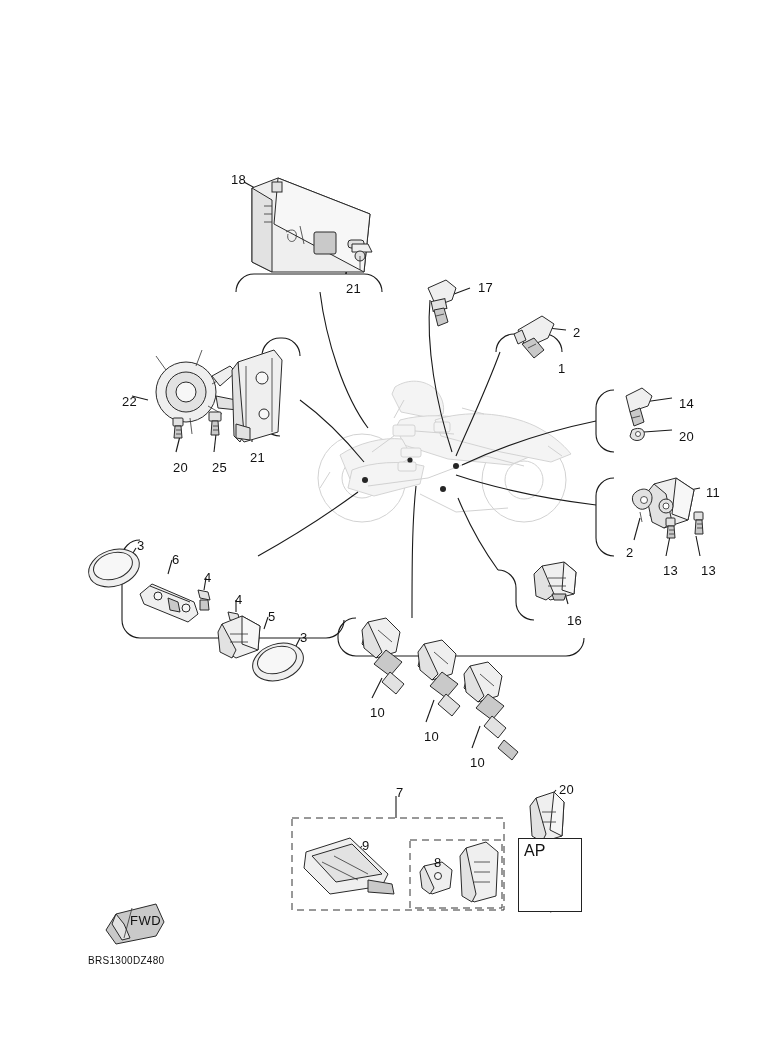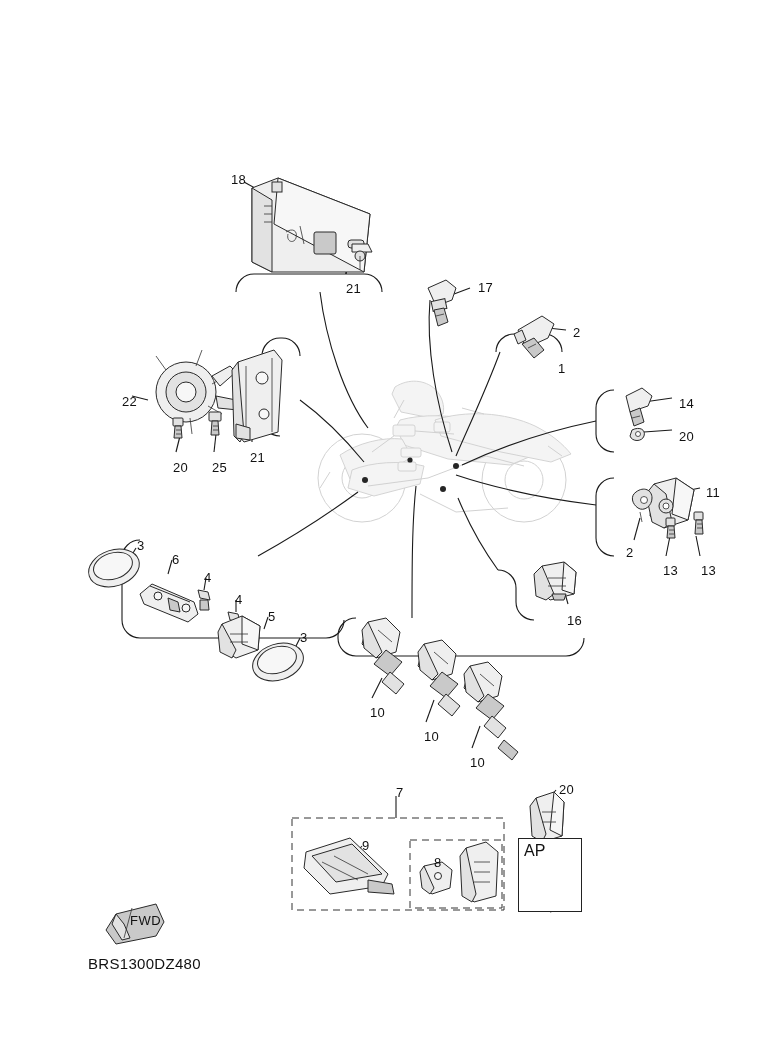--- a/index.html
+++ b/index.html
@@ -1,19 +1,19 @@
 <!DOCTYPE html>
 <html><head>
 <meta charset="utf-8">
 <style>
   html,body{margin:0;padding:0;background:#ffffff;}
   body{width:770px;height:1064px;position:relative;font-family:"Liberation Sans",sans-serif;overflow:hidden;}
   #sheet{position:absolute;left:0;top:0;width:770px;height:916px;}
   .cal{position:absolute;font-size:13px;color:#111;letter-spacing:.2px;white-space:nowrap;}
-  .diagcode{position:absolute;left:88px;top:955px;font-size:15px;color:#111;letter-spacing:.3px;text-align:right;}
+  .diagcode{position:absolute;left:88px;top:955px;font-size:10px;color:#111;letter-spacing:.3px;text-align:right;}
   .apbox{position:absolute;left:518px;top:838px;width:62px;height:72px;border:1px solid #222;background:#fff;}
   .aplabel{position:absolute;left:524px;top:842px;font-size:16px;color:#111;}
   svg{position:absolute;left:0;top:0;}
   .ln{fill:none;stroke:#1a1a1a;stroke-width:1.1;}
   .thin{fill:none;stroke:#333;stroke-width:.8;}
   .bike{fill:none;stroke:#cfcfcf;stroke-width:1;}
   .bikefill{fill:#f4f4f4;stroke:#cdcdcd;stroke-width:.9;}
   .part{fill:#efefef;stroke:#2a2a2a;stroke-width:1;}
   .partlt{fill:#f7f7f7;stroke:#2a2a2a;stroke-width:1;}
   .partmd{fill:#e2e2e2;stroke:#2a2a2a;stroke-width:1;}

